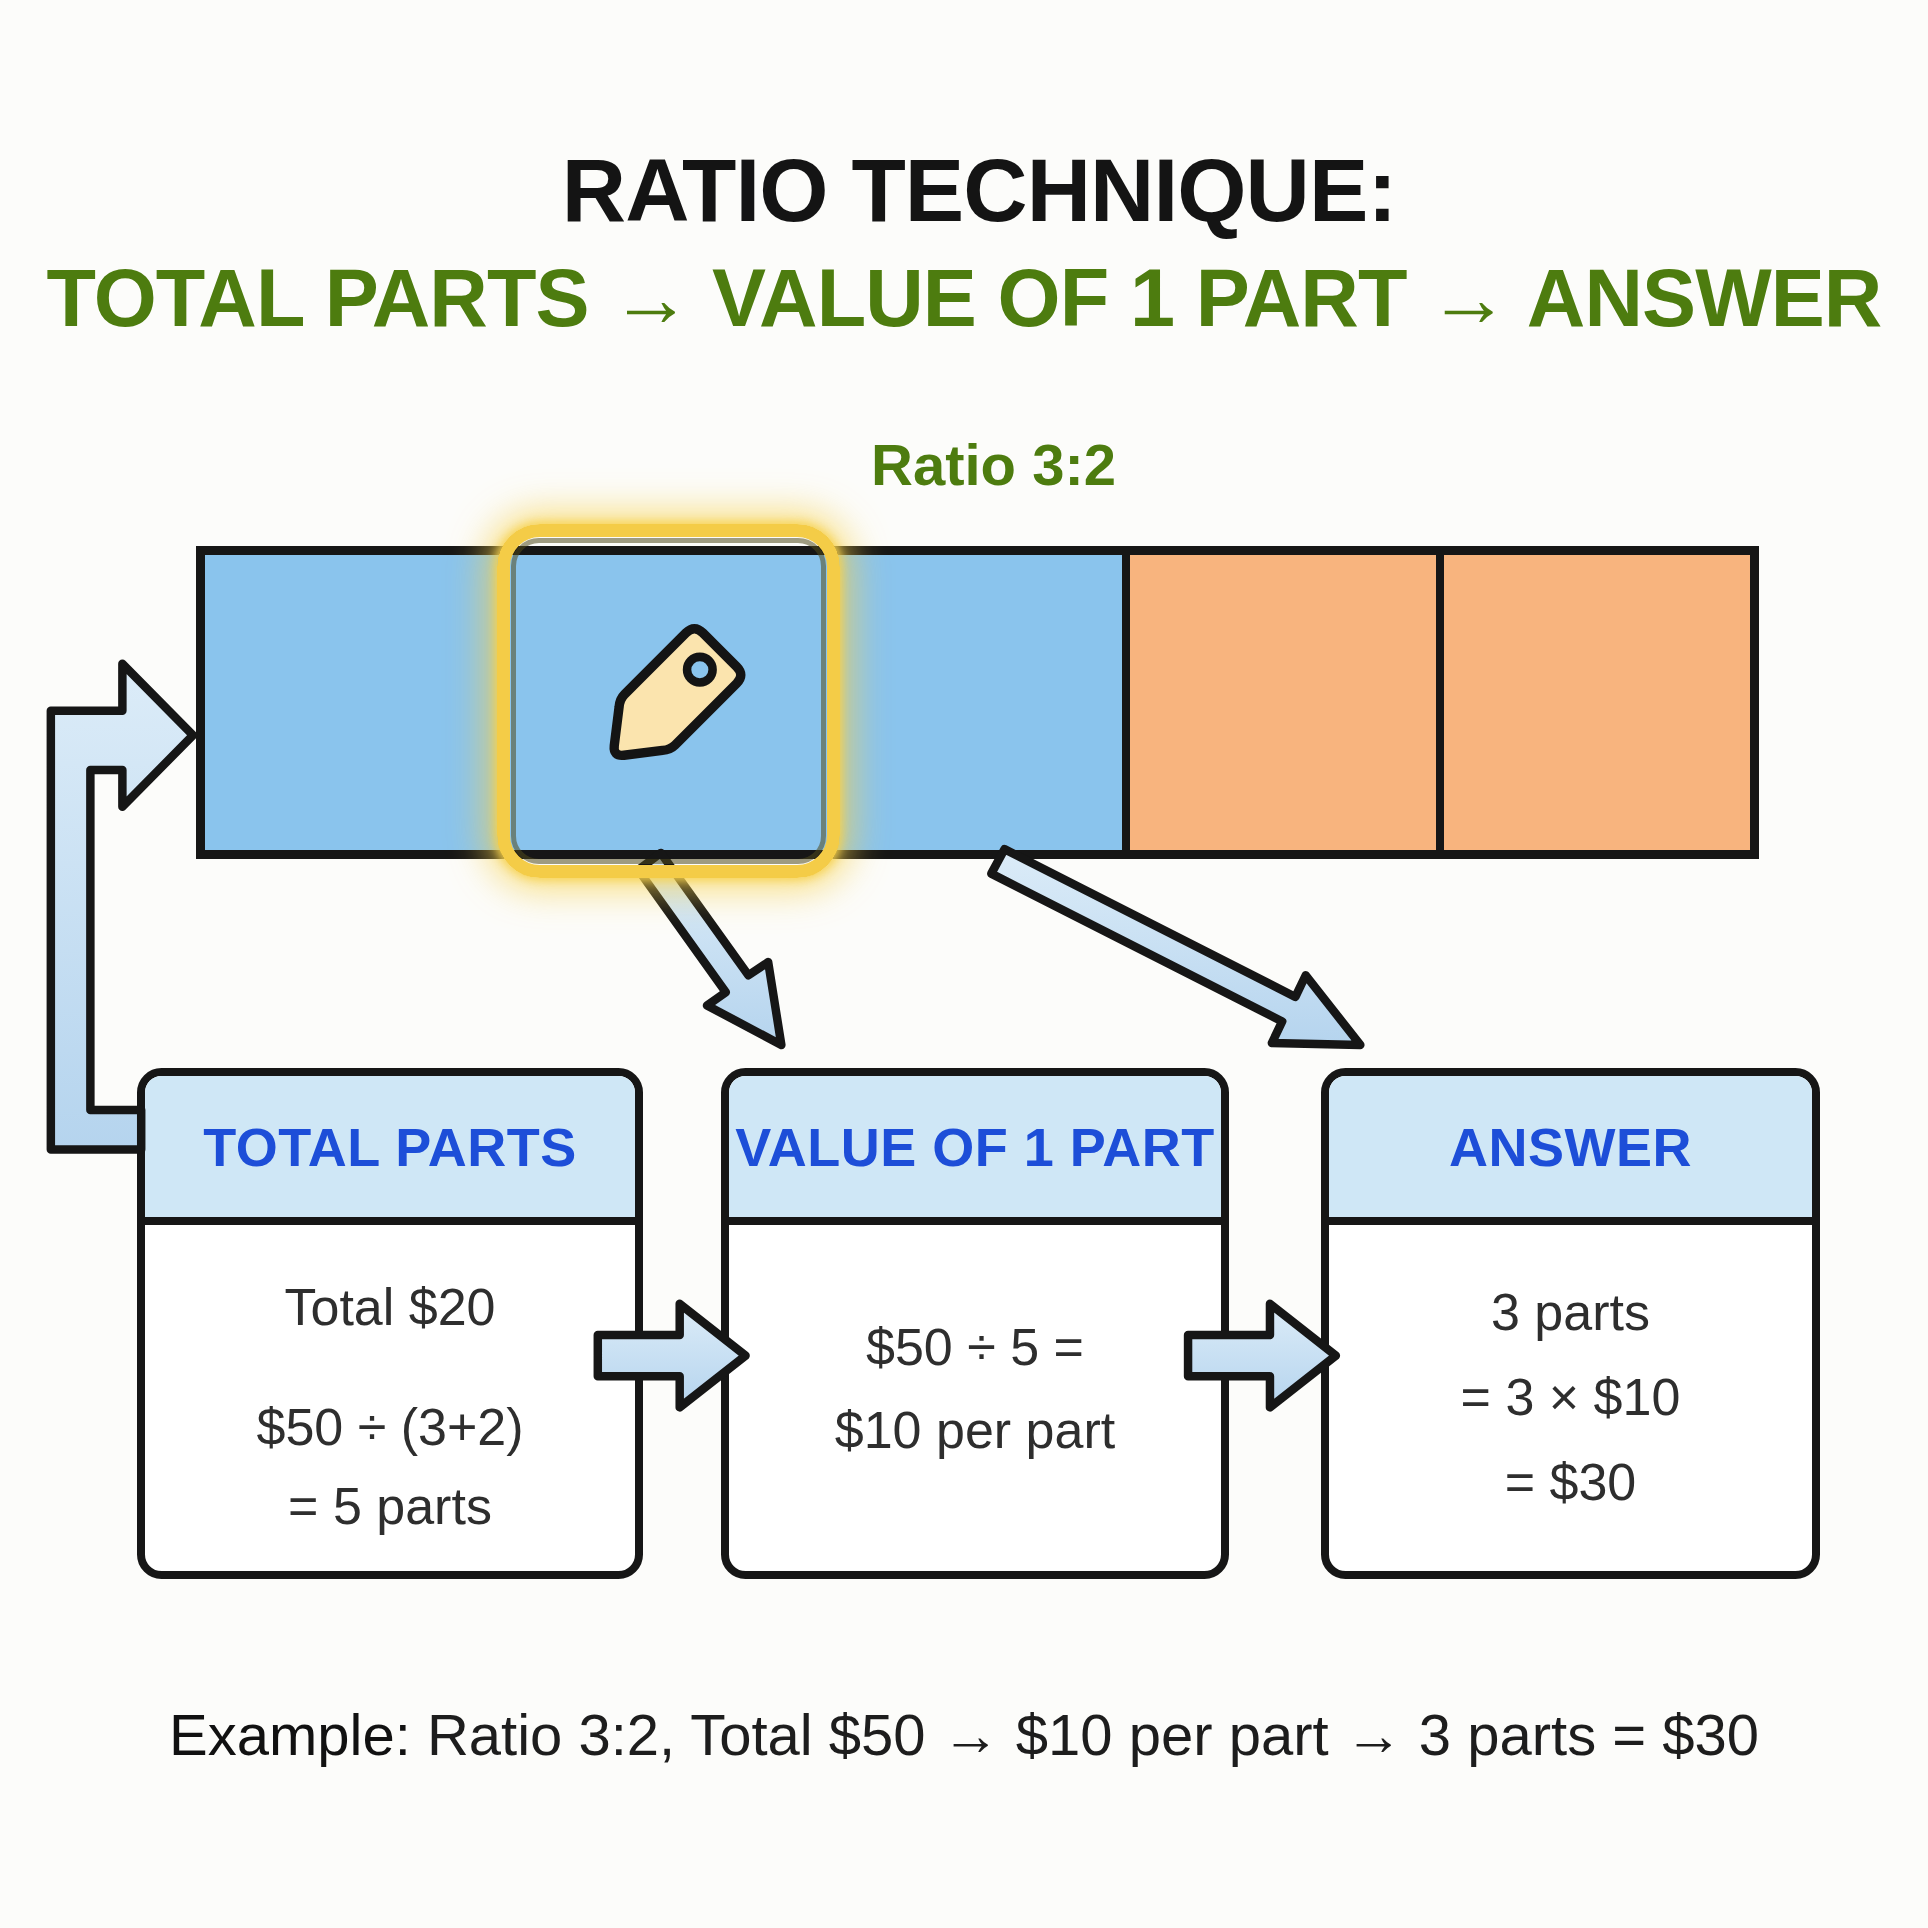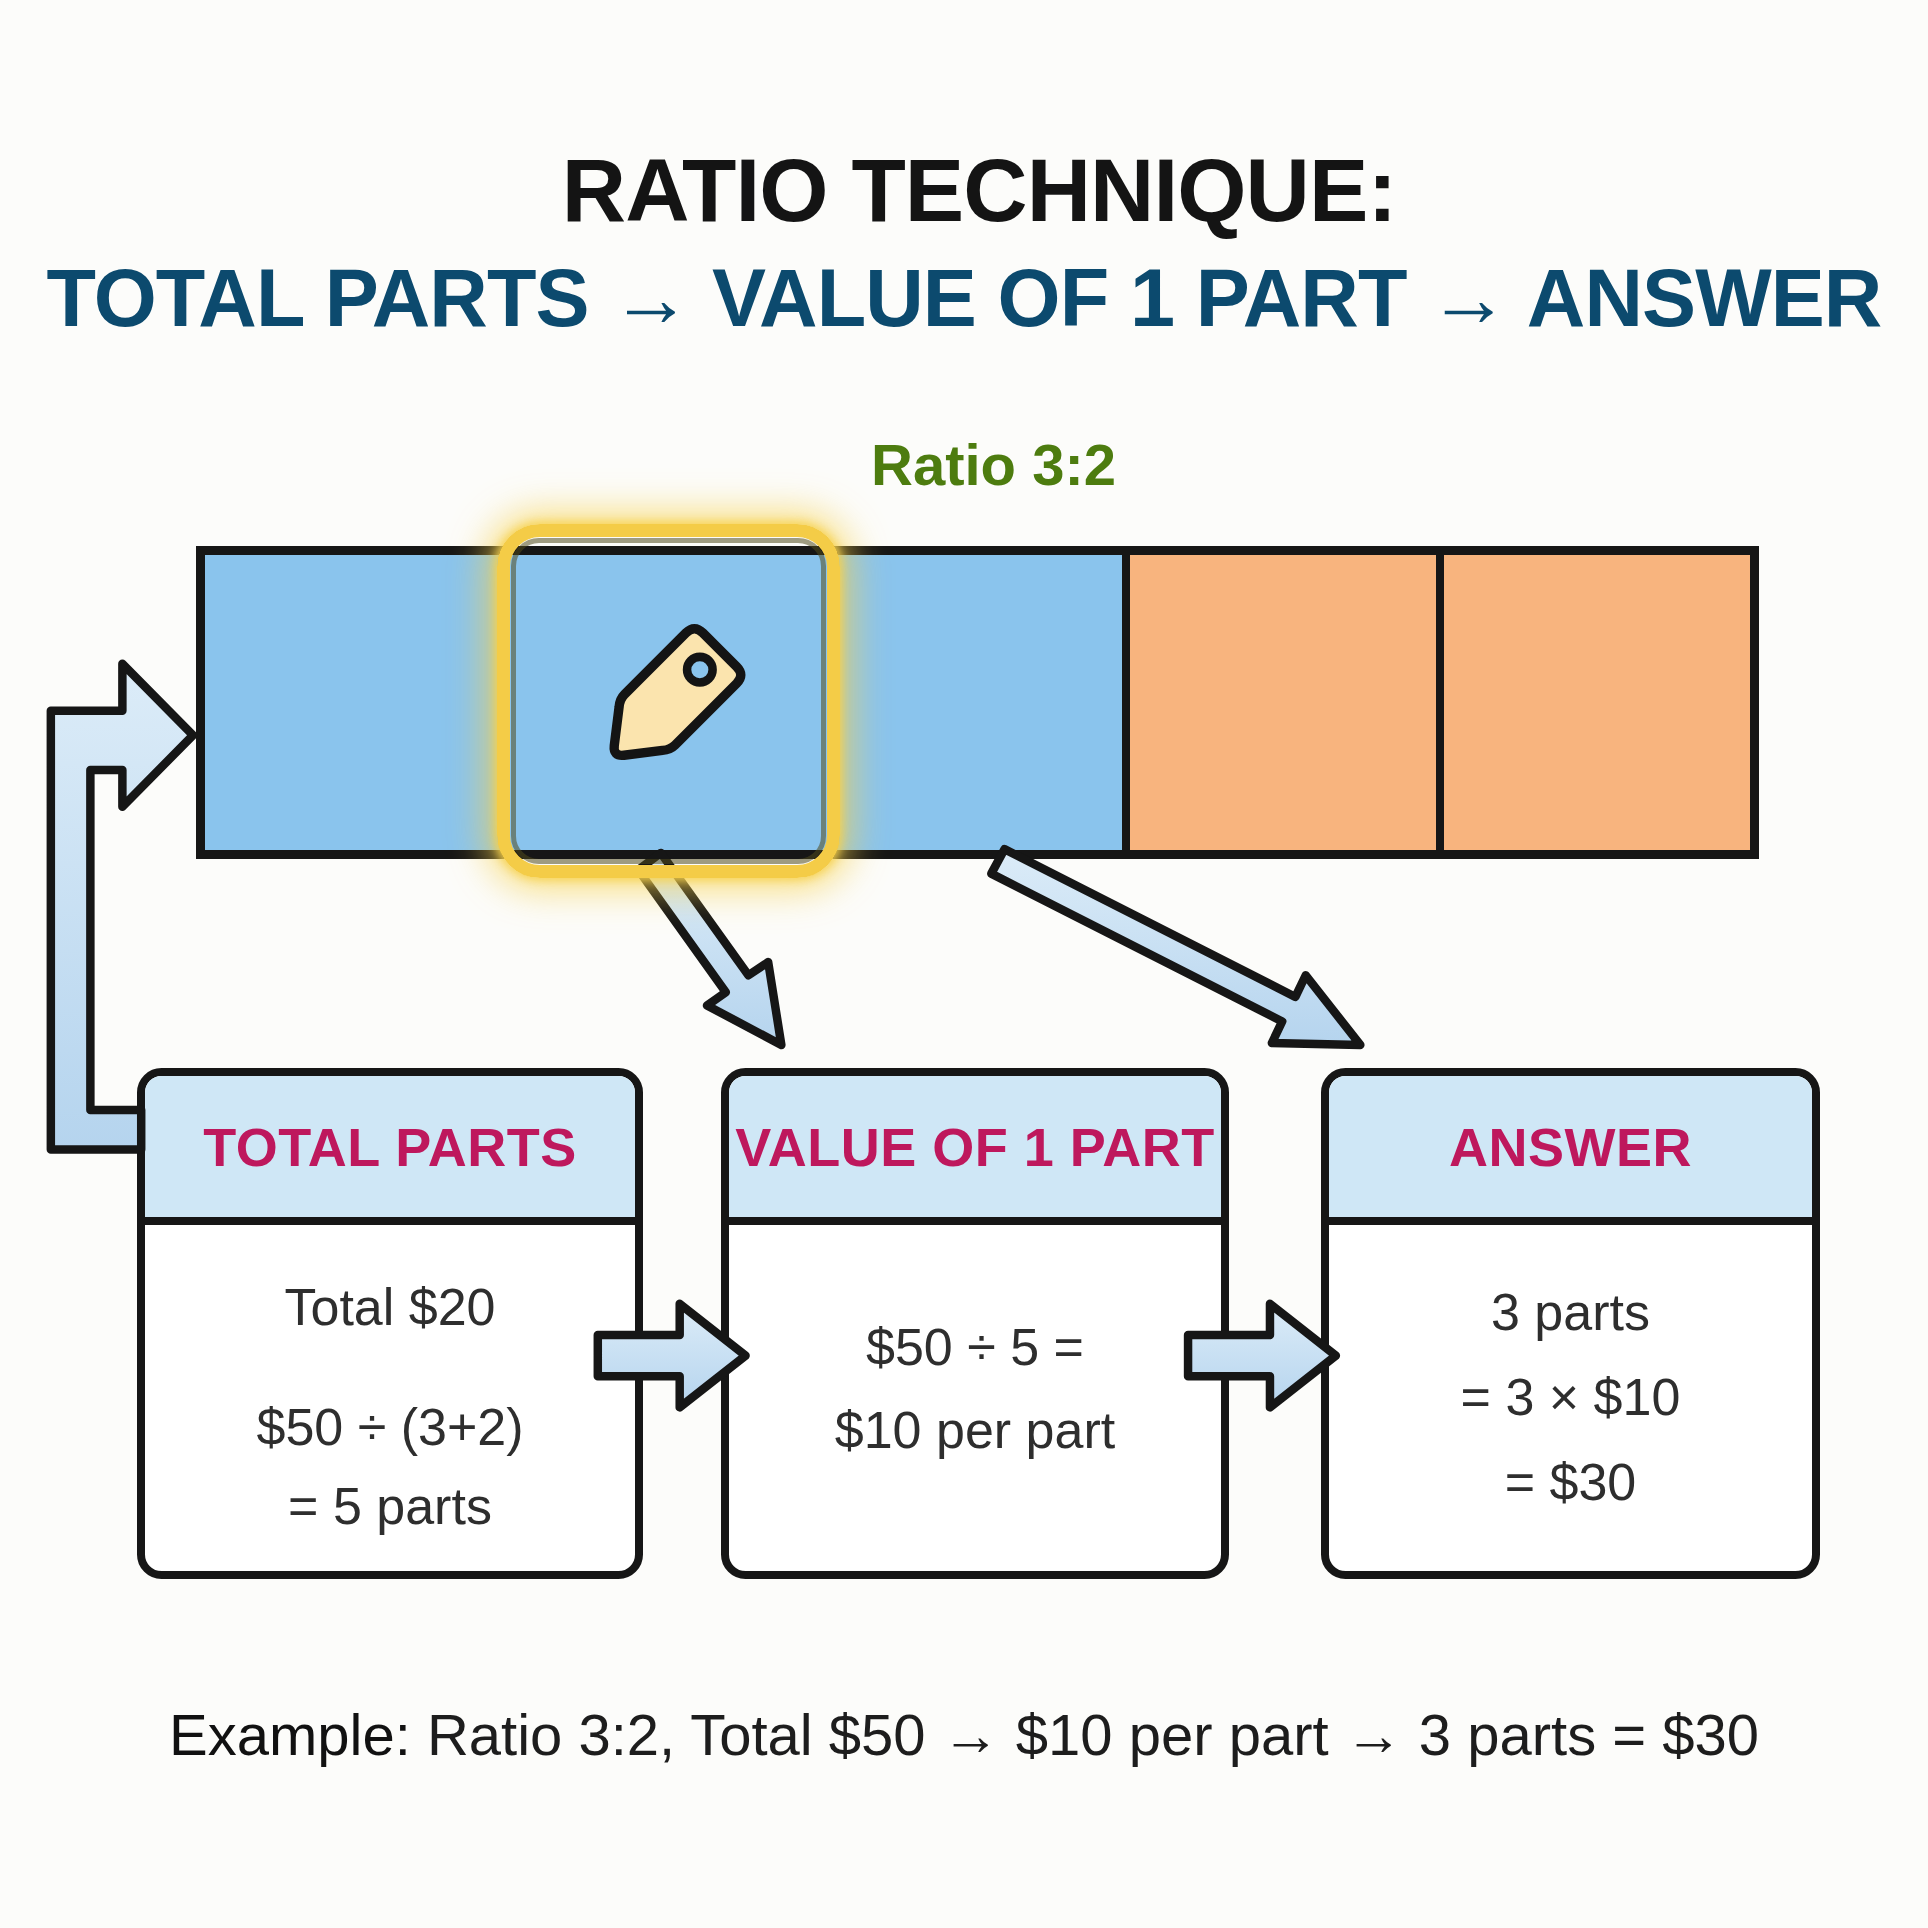--- a/index.html
+++ b/index.html
@@ -9,21 +9,21 @@
     font-family:"Liberation Sans",sans-serif;color:#161616;
   }
   
   .title-1{
     position:absolute;left:0;right:0;top:139px;text-align:center;
     font-size:89px;font-weight:800;letter-spacing:-0.9px;color:#141414;
     transform:translateX(15px);
   }
   .title-2{
     position:absolute;left:0;right:0;top:252px;text-align:center;
-    font-size:81px;font-weight:800;letter-spacing:-0.9px;color:#0c4a6e;
+    font-size:81px;font-weight:800;letter-spacing:-0.9px;color:#4d7c0f;
   }
   .bar-label{
     position:absolute;left:212px;width:1563px;top:431px;text-align:center;
     font-size:58px;font-weight:700;color:#4d7c0f;
   }
   
   .bar{
     position:absolute;left:196px;top:546px;width:1563px;height:313px;
     border:9.4px solid #161616;box-sizing:border-box;display:flex;background:#8ac4ed;
   }
@@ -44,21 +44,21 @@
     position:absolute;top:1068px;height:511px;background:#ffffff;
     border:8.5px solid #161616;border-radius:24.5px;box-sizing:border-box;
     display:flex;flex-direction:column;overflow:hidden;
   }
   .fbox.b1{left:137px;width:506px;}
   .fbox.b2{left:721px;width:508px;}
   .fbox.b3{left:1321px;width:499px;}
   .fbox-header{
     background:#cfe7f6;border-bottom:8.5px solid #161616;
     height:141px;flex:0 0 141px;display:flex;align-items:center;justify-content:center;
-    font-size:54px;font-weight:700;color:#be185d;letter-spacing:0.5px;
+    font-size:54px;font-weight:700;color:#1d4ed8;letter-spacing:0.5px;
   }
   .fbox-body{
     flex:1;display:flex;flex-direction:column;align-items:center;
     font-size:52px;font-weight:400;color:#2e2e2e;
   }
   .b1 .fbox-body{padding-top:43px;}
   .b1 .line-gap{margin-bottom:41px;}
   .b1 .fbox-body div{line-height:79px;}
   .b2 .fbox-body{justify-content:center;padding-bottom:19px;}
   .b2 .fbox-body div{line-height:83px;}

